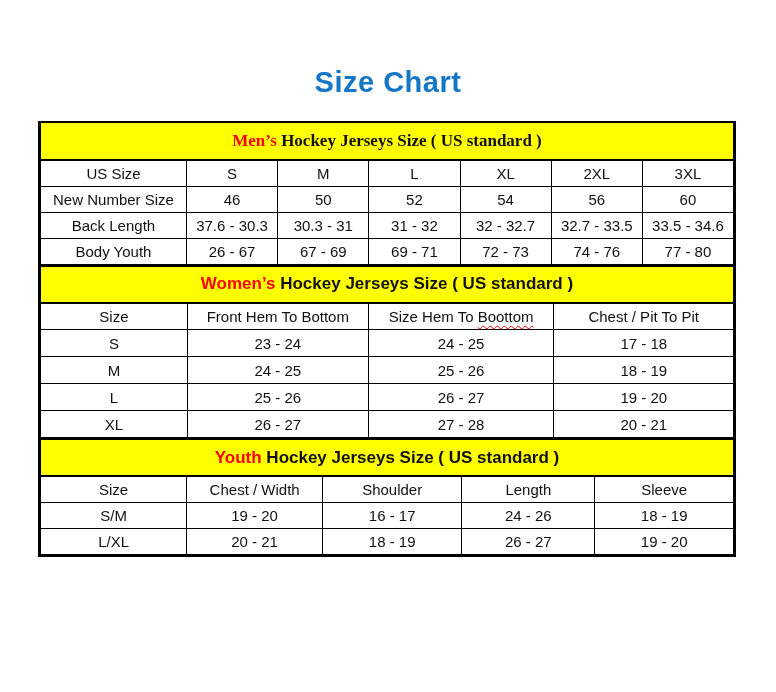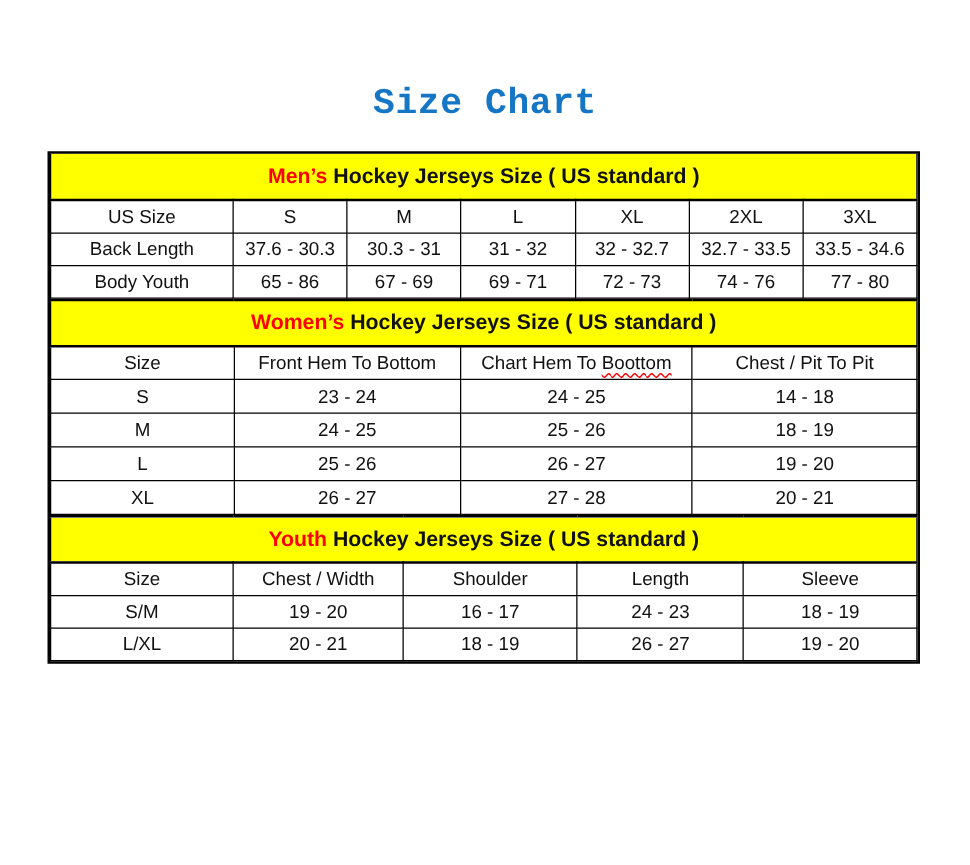--- a/index.html
+++ b/index.html
@@ -15,21 +15,20 @@
   .page-title {
     position: absolute;
     top: 66px; left: 0;
     width: 776px;
     margin: 0;
     text-align: center;
     font-size: 29px;
     font-weight: 700;
     color: var(--title-blue, #1576C6);
     letter-spacing: 0.5px;
-    font-family: Liberation Mono, monospace;
   }
   .chart-wrap {
     position: absolute;
     left: 38px; top: 121px;
     width: 698px;
     border: 2px solid var(--border-black, #000);
     background: #ffffff;
   }
   table.size-table {
     width: 100%;
@@ -51,21 +50,21 @@
   .womens td, .womens th { height: 27px; }
   .youth td, .youth th { height: 26px; }
   td.band {
     background: var(--band-yellow, #FFFF00);
     height: 37px;
     font-size: 17px;
     font-weight: 700;
     border-top: 2px solid var(--border-black, #000);
     border-bottom: 2px solid var(--border-black, #000);
   }
-  table.size-table:first-child td.band { border-top: none; }
+  table.size-table:first-child td.band { border-top: none; font-family: Liberation Serif, serif; }
   .band .lead { color: var(--accent-red, #FF0000); }
   .misspelled {
     text-decoration: underline;
     text-decoration-style: wavy;
     text-decoration-color: var(--accent-red, #FF0000);
     text-decoration-thickness: 1px;
     text-underline-offset: 3px;
   }
 </style>
 </head>
@@ -92,31 +91,40 @@
       <tr>
         <th>US Size</th>
         <th>S</th>
         <th>M</th>
         <th>L</th>
         <th>XL</th>
         <th>2XL</th>
         <th>3XL</th>
       </tr>
       <tr>
+        <td>New Number Size</td>
+        <td>46</td>
+        <td>50</td>
+        <td>52</td>
+        <td>54</td>
+        <td>56</td>
+        <td>60</td>
+      </tr>
+      <tr>
         <td>Back Length</td>
         <td>37.6 - 30.3</td>
         <td>30.3 - 31</td>
         <td>31 - 32</td>
         <td>32 - 32.7</td>
         <td>32.7 - 33.5</td>
         <td>33.5 - 34.6</td>
       </tr>
       <tr>
         <td>Body Youth</td>
-        <td>65 - 86</td>
+        <td>26 - 67</td>
         <td>67 - 69</td>
         <td>69 - 71</td>
         <td>72 - 73</td>
         <td>74 - 76</td>
         <td>77 - 80</td>
       </tr>
     </tbody>
   </table>
 
   <table class="size-table womens">
@@ -126,28 +134,28 @@
         <col style="width:26.8%">
         <col style="width:25.9%">
     </colgroup>
     <tbody>
       <tr>
         <td class="band" colspan="4"><span class="lead">Women’s</span><span> Hockey Jerseys Size ( US standard )</span></td>
       </tr>
       <tr>
         <th>Size</th>
         <th>Front Hem To Bottom</th>
-        <th><span>Chart Hem To </span><span class="misspelled">Boottom</span></th>
+        <th><span>Size Hem To </span><span class="misspelled">Boottom</span></th>
         <th>Chest / Pit To Pit</th>
       </tr>
       <tr>
         <th>S</th>
         <td>23 - 24</td>
         <td>24 - 25</td>
-        <td>14 - 18</td>
+        <td>17 - 18</td>
       </tr>
       <tr>
         <th>M</th>
         <td>24 - 25</td>
         <td>25 - 26</td>
         <td>18 - 19</td>
       </tr>
       <tr>
         <th>L</th>
         <td>25 - 26</td>
@@ -179,21 +187,21 @@
         <th>Size</th>
         <th>Chest / Width</th>
         <th>Shoulder</th>
         <th>Length</th>
         <th>Sleeve</th>
       </tr>
       <tr>
         <th>S/M</th>
         <td>19 - 20</td>
         <td>16 - 17</td>
-        <td>24 - 23</td>
+        <td>24 - 26</td>
         <td>18 - 19</td>
       </tr>
       <tr>
         <th>L/XL</th>
         <td>20 - 21</td>
         <td>18 - 19</td>
         <td>26 - 27</td>
         <td>19 - 20</td>
       </tr>
     </tbody>

